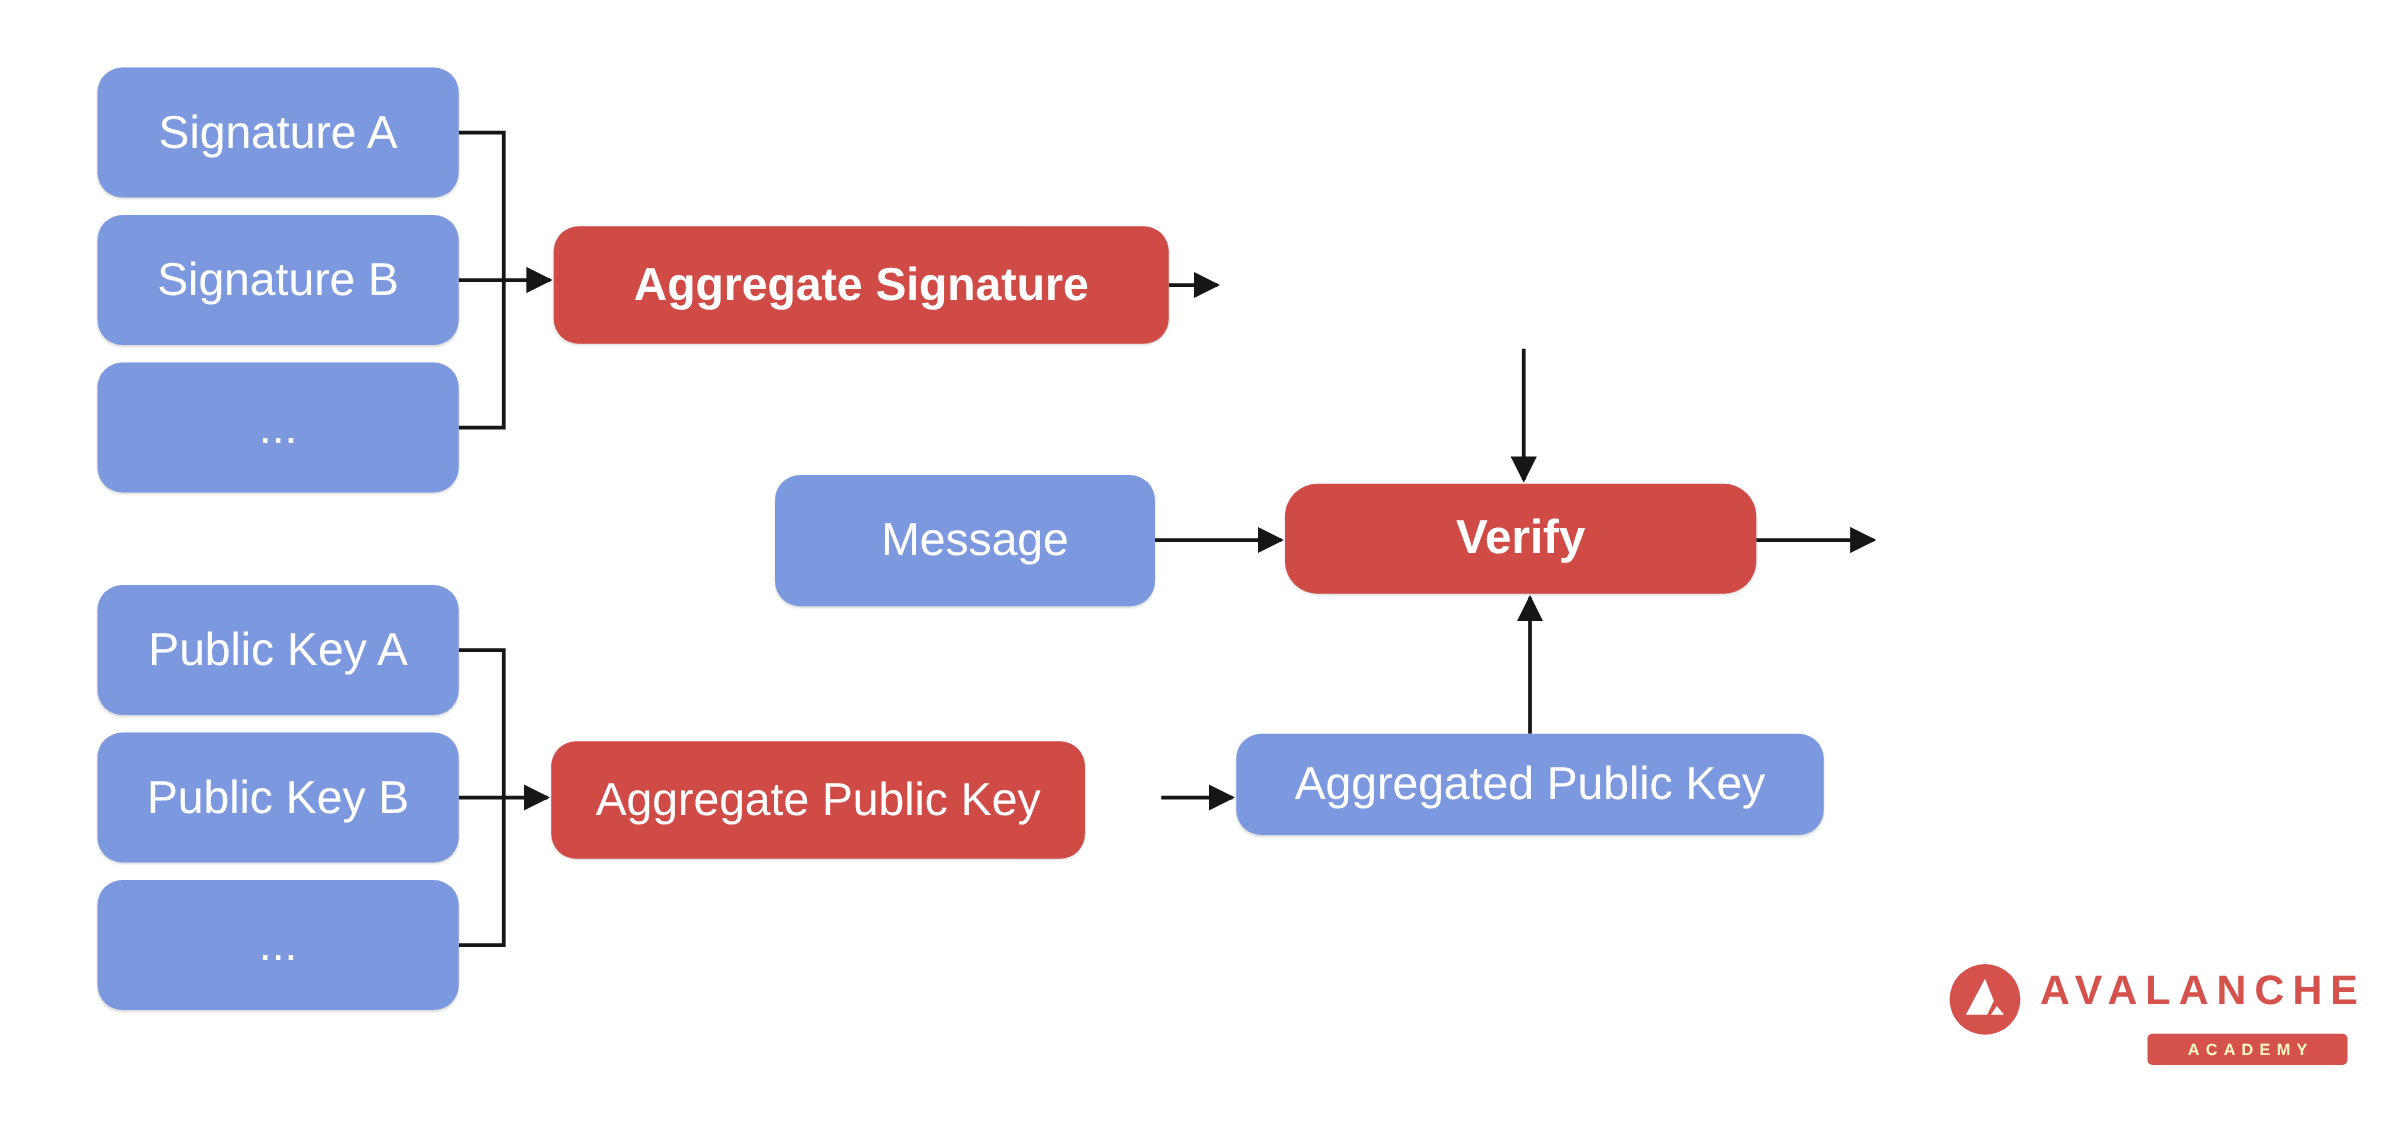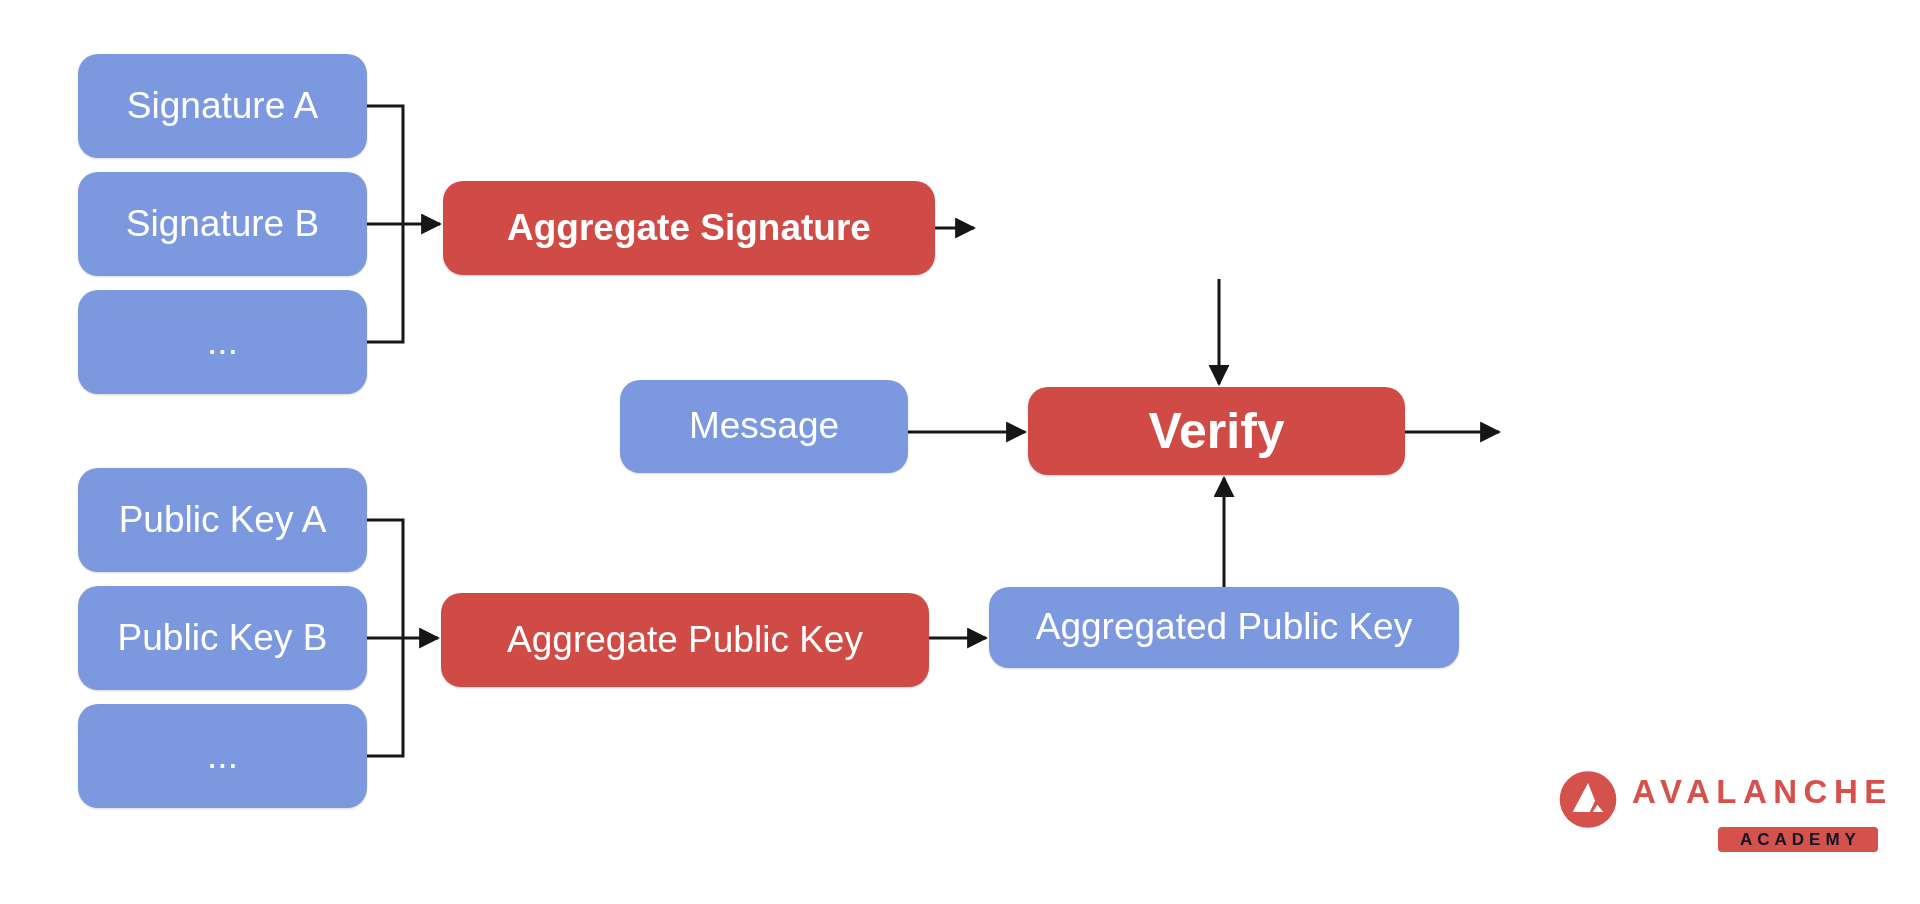--- a/index.html
+++ b/index.html
@@ -26,58 +26,58 @@
     display:flex;align-items:center;justify-content:center;
     color:var(--node_text);
     font-size:37px;
     line-height:1.1;
     border-radius:20px;
     box-shadow:0 1px 2px rgba(0,0,0,0.15);
     white-space:nowrap;
   }
   .node.blue{background:var(--blue);}
   .node.red{background:var(--red);}
-  .node.bold{font-weight:bold;font-size:50px;}
+  .node.bold{font-weight:bold;font-size:38px;border-radius:26px;}
 
   
   .n-sig-a    {left:78px;  top:54px;  width:289px; height:104px;}
   .n-sig-b    {left:78px;  top:172px; width:289px; height:104px;}
   .n-sig-dots {left:78px;  top:290px; width:289px; height:104px;}
   
   .n-pk-a     {left:78px;  top:468px; width:289px; height:104px;}
   .n-pk-b     {left:78px;  top:586px; width:289px; height:104px;}
   .n-pk-dots  {left:78px;  top:704px; width:289px; height:104px;}
   
   .n-agg-sig        {left:443px; top:181px; width:492px; height:94px;font-weight:bold;}
   .n-aggregated-sig {left:977px; top:175px; width:484px; height:104px;}
   
-  .n-message   {left:620px;  top:380px; width:288px; height:93px;}
+  .n-message   {left:620px;  top:380px; width:288px; height:105px;padding-left:16px;}
   .n-verify    {left:1028px; top:387px; width:377px; height:88px;}
   .n-true-false{left:1502px; top:380px; width:285px; height:103px;}
   
-  .n-agg-pk        {left:441px; top:593px; width:488px; height:94px;}
+  .n-agg-pk        {left:441px; top:593px; width:427px; height:94px;}
   .n-aggregated-pk {left:989px; top:587px; width:470px; height:81px;}
 
   
   .logo{position:absolute;left:1558px;top:770px;width:330px;height:90px;}
   .logo .mark{position:absolute;left:0;top:0;width:60px;height:59px;}
   .logo .brand{
     position:absolute;left:74px;top:3px;
     color:var(--logo_red);
     font-size:33px;font-weight:700;letter-spacing:6.5px;
     white-space:nowrap;
     text-align:center;
   }
   .logo .badge{
     position:absolute;left:160px;top:57px;width:160px;height:25px;
     background:var(--logo_red);border-radius:4px;
     display:flex;align-items:center;justify-content:center;
   }
   .logo .badge span{
-    color:#0f172a;font-size:17px;font-weight:bold;letter-spacing:5px;
+    color:#fef9c3;font-size:13px;font-weight:bold;letter-spacing:5px;
     text-indent:5px;white-space:nowrap;
   }
 </style>
 </head>
 <body>
 
 <div class="stage">
 
   <svg class="wires" viewBox="0 0 1920 904">
     <defs>

